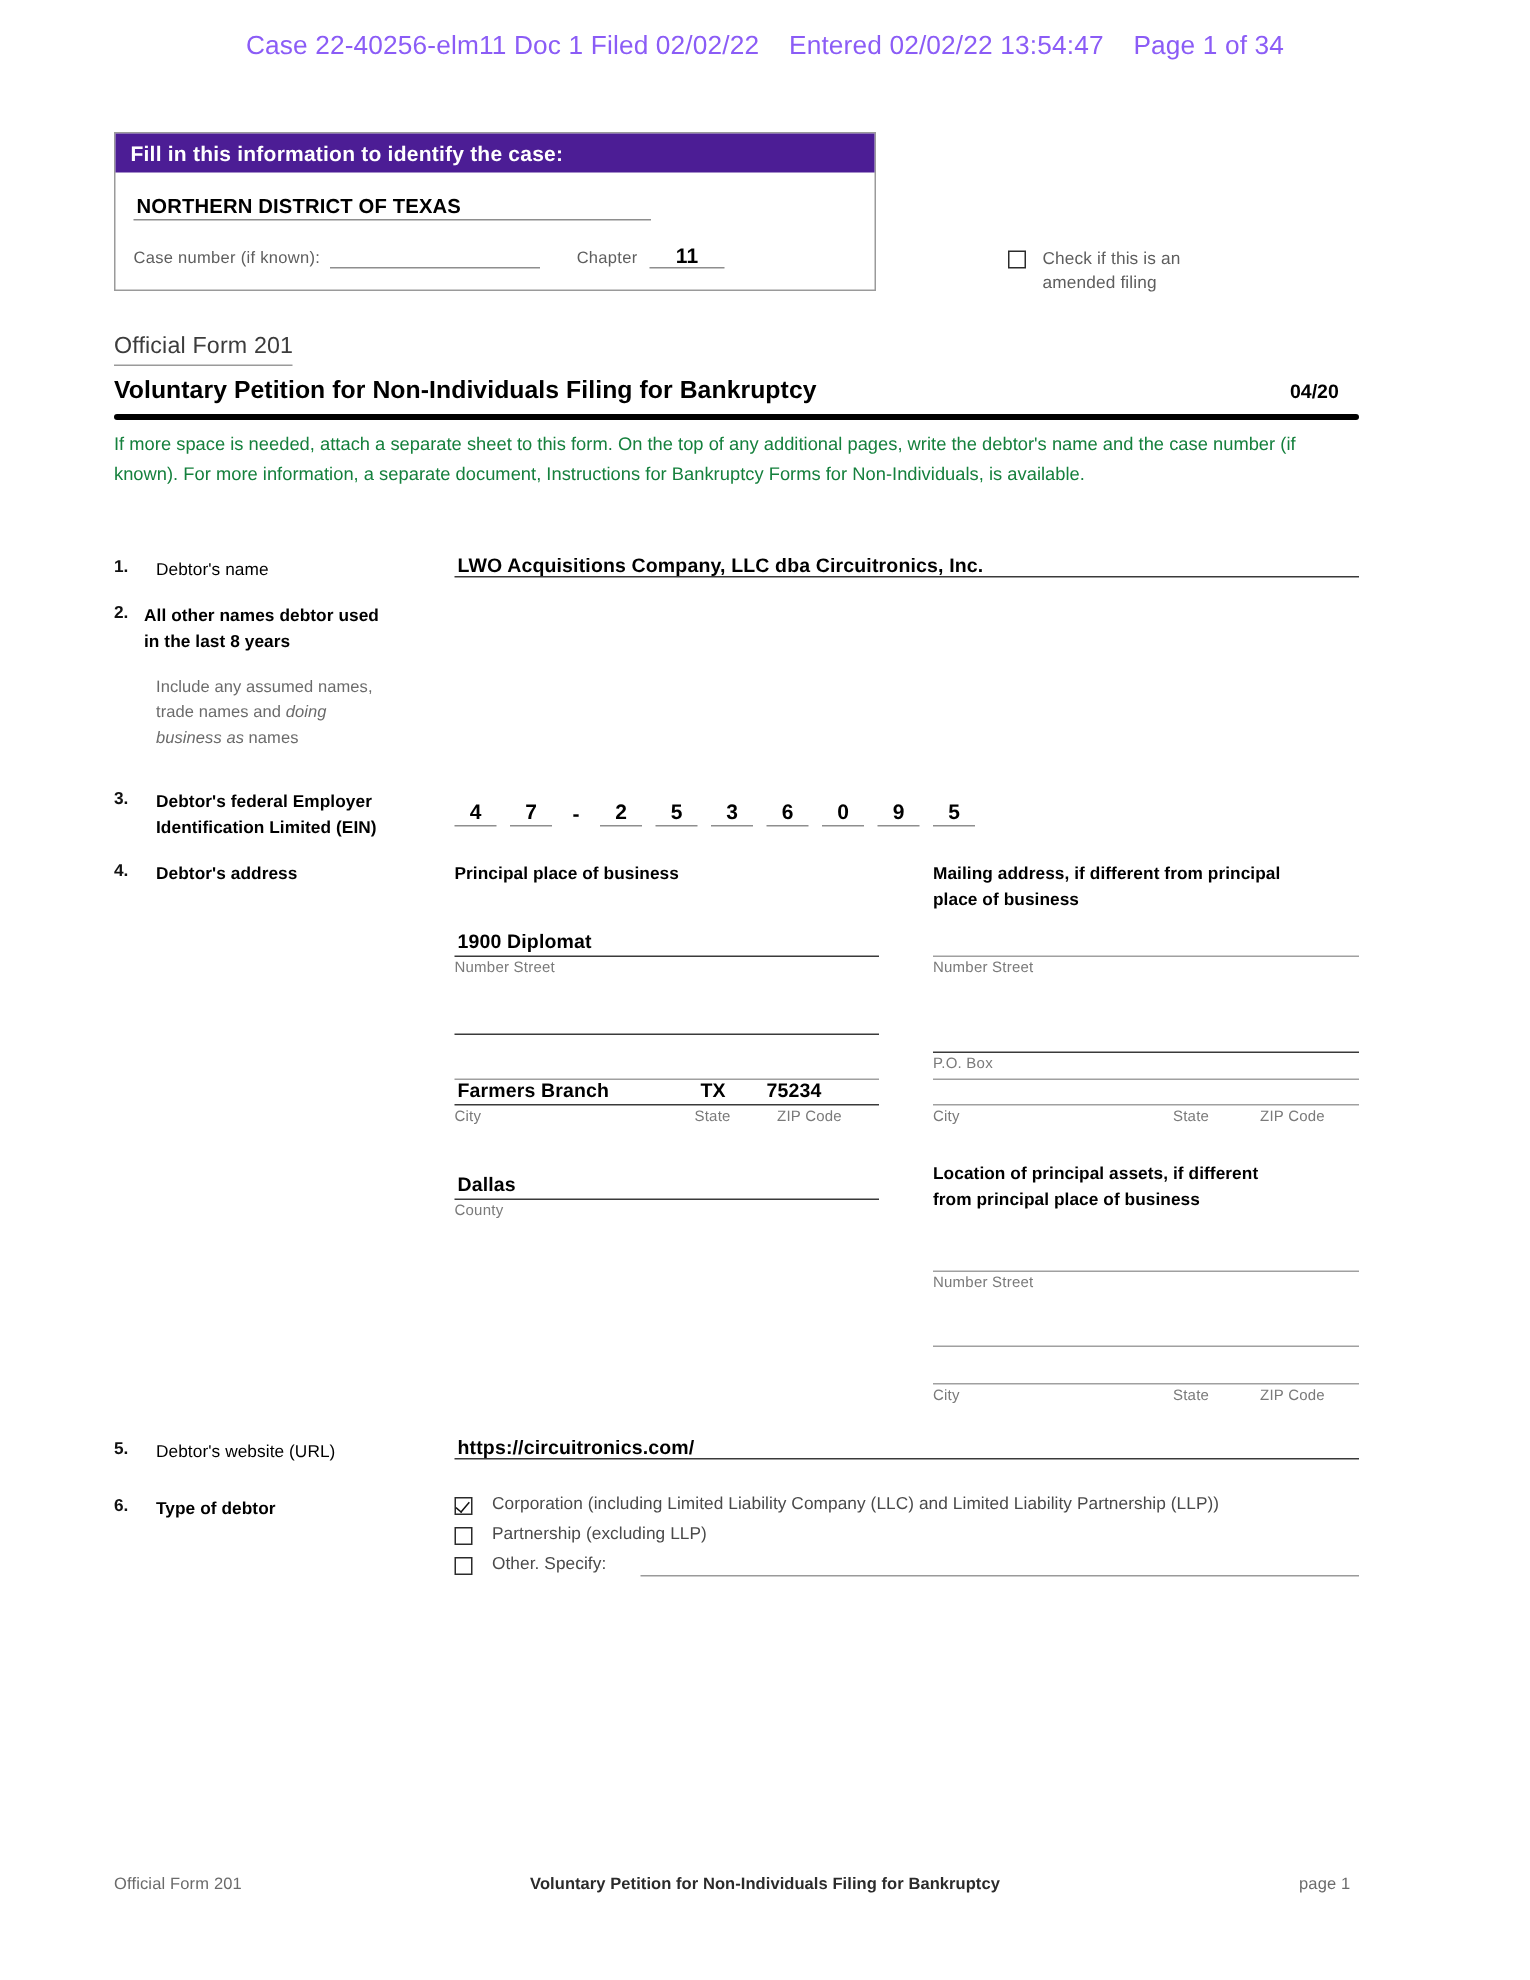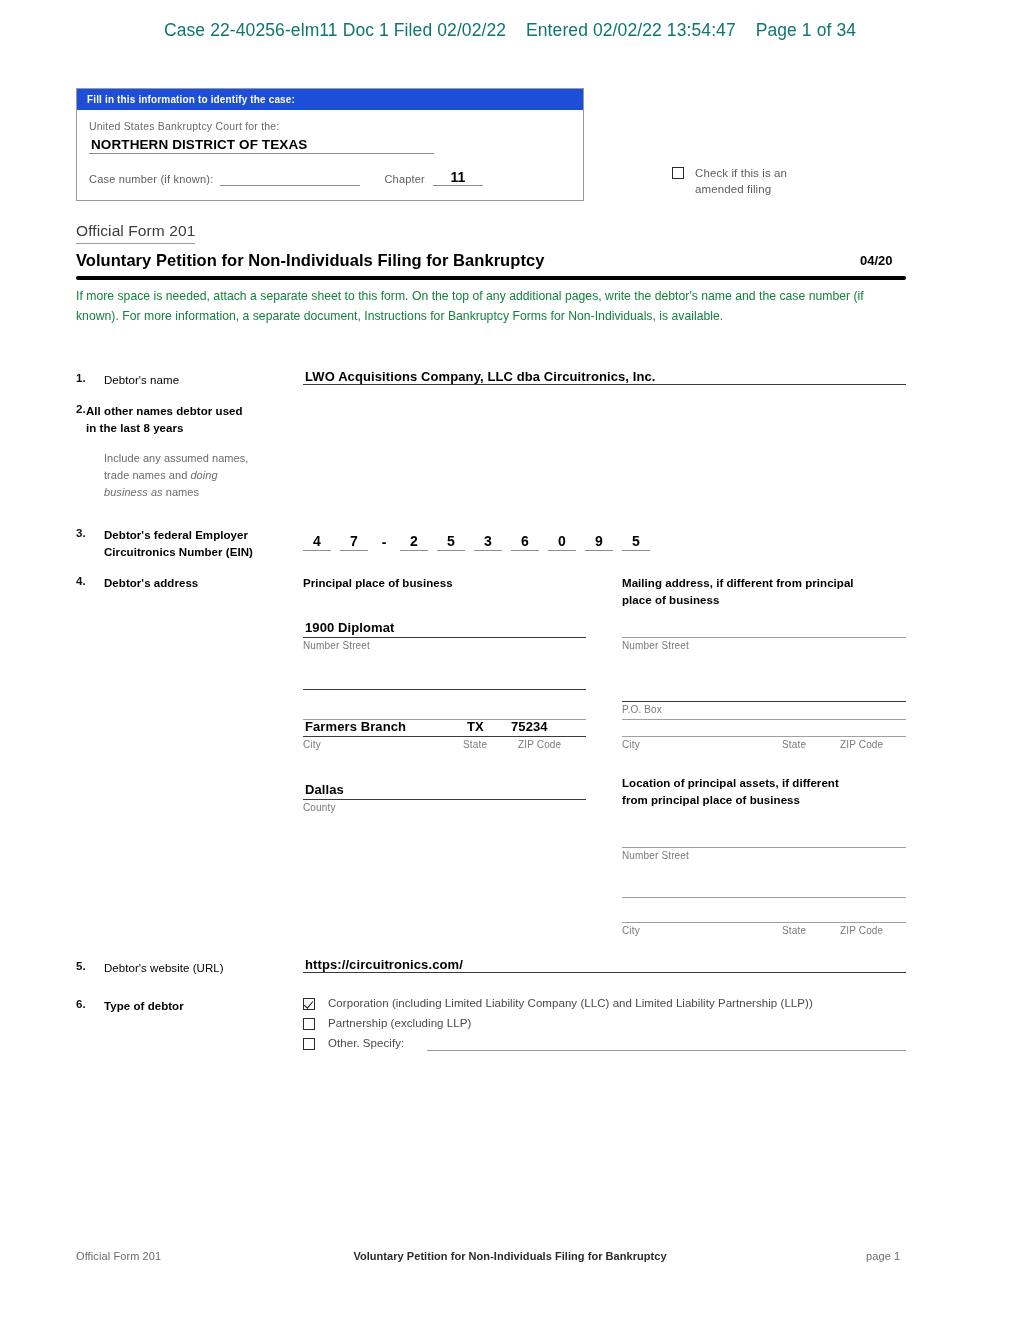--- a/index.html
+++ b/index.html
@@ -21,37 +21,37 @@
   .ital { font-style: italic; }
 
   
   .pacer-header {
     top: 20px;
     left: 0;
     width: 1020px;
     text-align: center;
     font-size: 17.5px;
     letter-spacing: 0.1px;
-    color: #0f766e;
+    color: #8b5cf6;
   }
   .pacer-header .seg { white-space: pre; }
 
   
   .case-box {
     left: 76px;
     top: 88px;
     width: 508px;
     border: 1px solid #9a9a9a;
     box-sizing: border-box;
     background: #fff;
   }
   .case-box-title {
-    background: #1d4ed8;
+    background: #4c1d95;
     color: #ffffff;
-    font-size: 10px;
+    font-size: 14px;
     font-weight: bold;
     padding: 5px 9px 5px 10px;
     letter-spacing: 0.15px;
   }
   .case-box-body {
     padding: 10px 12px 14px 12px;
   }
   .court-label {
     font-size: 10.5px;
     color: #6b6b6b;
@@ -292,21 +292,20 @@
 </head>
 <body>
 
 <div class="abs pacer-header">
   <span class="seg">Case 22-40256-elm11 Doc 1 Filed 02/02/22</span><span class="seg">&nbsp;&nbsp;&nbsp;&nbsp;</span><span class="seg">Entered 02/02/22 13:54:47</span><span class="seg">&nbsp;&nbsp;&nbsp;&nbsp;</span><span class="seg">Page 1 of 34</span>
 </div>
 
 <div class="abs case-box">
   <div class="case-box-title">Fill in this information to identify the case:</div>
   <div class="case-box-body">
-    <div class="court-label">United States Bankruptcy Court for the:</div>
     <div class="court-value">NORTHERN DISTRICT OF TEXAS</div>
     <div class="case-row">
       <span class="case-num-label">Case number (if known):</span>
       <span class="case-num-rule"></span>
       <span class="chapter-label">Chapter</span>
       <span class="chapter-val">11</span>
     </div>
   </div>
 </div>
 
@@ -324,34 +323,34 @@
 <div class="abs thick-rule"></div>
 <div class="abs intro">If more space is needed, attach a separate sheet to this form.  On the top of any additional pages, write the debtor's name and the case number (if known).  For more information, a separate document, Instructions for Bankruptcy Forms for Non-Individuals, is available.</div>
 
 <div class="abs item-num" style="left:76px; top:372px;">1.</div>
 <div class="abs item-label light" style="left:104px; top:372px;">Debtor's name</div>
 <div class="field rule-dark" style="left:303px; top:369px; width:603px;">
   <div class="val">LWO Acquisitions Company, LLC dba Circuitronics, Inc.</div>
 </div>
 
 <div class="abs item-num" style="left:76px; top:403px;">2.</div>
-<div class="abs item-label" style="left:86px; top:403px; width:190px;">
+<div class="abs item-label" style="left:96px; top:403px; width:190px;">
   <span>All other names debtor used</span><br>
   <span>in the last 8 years</span>
 </div>
 <div class="abs item-help" style="left:104px; top:450px; width:200px;">
   <span>Include any assumed names,</span><br>
   <span>trade names and </span><span class="ital">doing</span><br>
   <span class="ital">business as</span><span> names</span>
 </div>
 
 <div class="abs item-num" style="left:76px; top:527px;">3.</div>
 <div class="abs item-label" style="left:104px; top:527px; width:195px;">
   <span>Debtor's federal Employer</span><br>
-  <span>Circuitronics Number (EIN)</span>
+  <span>Identification Limited (EIN)</span>
 </div>
 <div class="abs ein-wrap">
   <span class="ein-digit">4</span>
   <span class="ein-digit">7</span>
   <span class="ein-dash">-</span>
   <span class="ein-digit">2</span>
   <span class="ein-digit">5</span>
   <span class="ein-digit">3</span>
   <span class="ein-digit">6</span>
   <span class="ein-digit">0</span>

